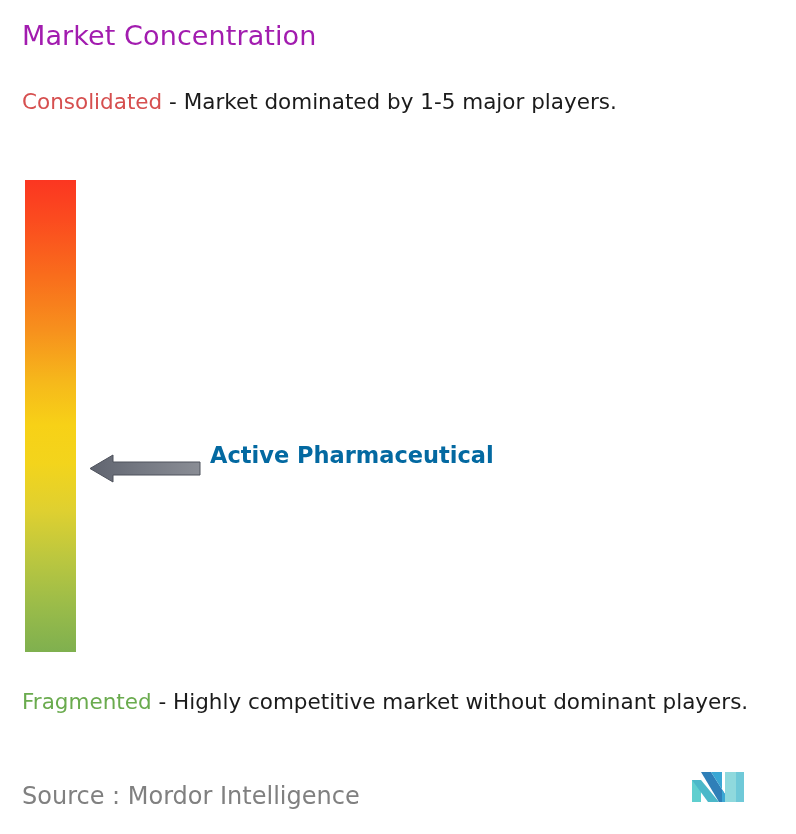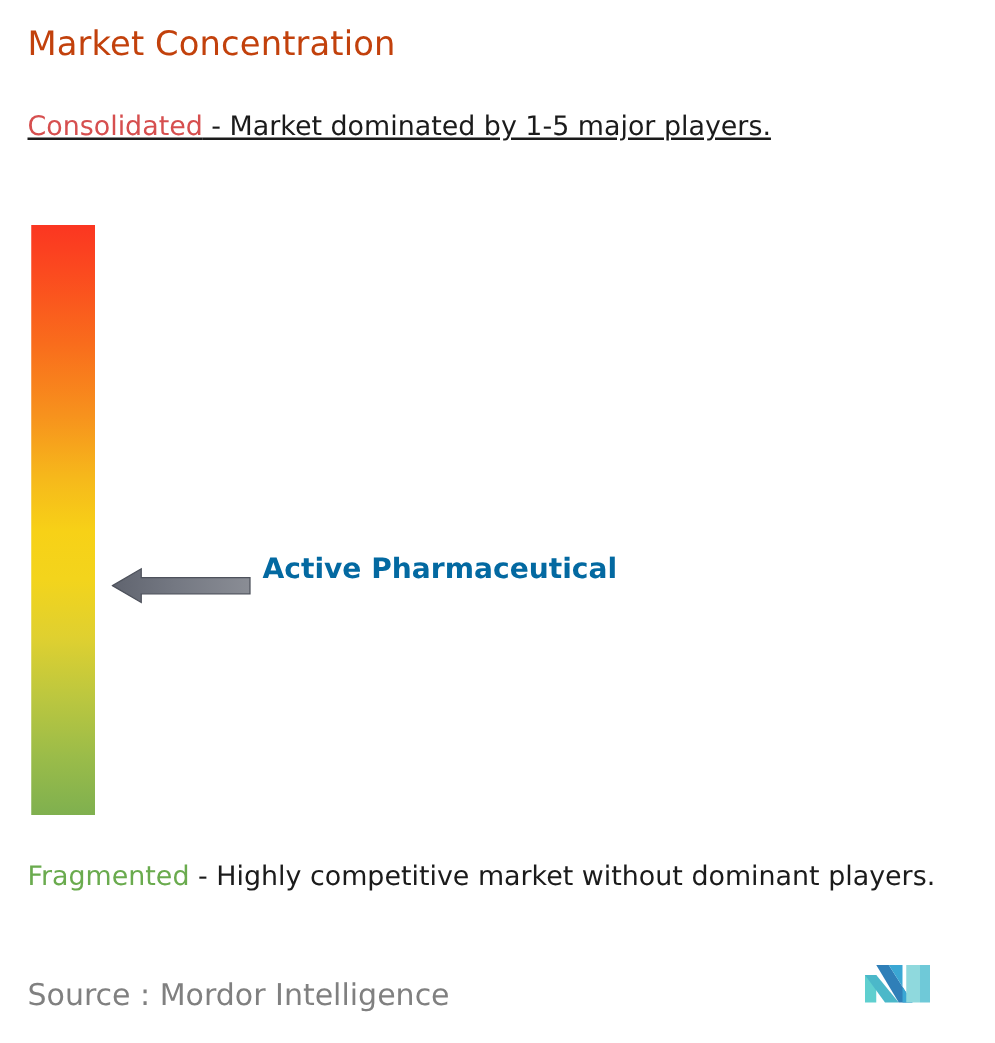--- a/index.html
+++ b/index.html
@@ -18,37 +18,36 @@
     overflow: hidden;
   }
 
   
   .title {
     position: absolute;
     left: 22px;
     top: 20px;
     font-size: 27px;
     font-weight: 400;
-    color: #c2410c;
+    color: #a21caf;
     letter-spacing: 0.1px;
     line-height: 1.15;
     white-space: nowrap;
   }
 
   
   .legend-top {
     position: absolute;
     left: 22px;
     top: 86px;
     width: 740px;
     font-size: 21.5px;
     line-height: 31px;
     color: #1b1b1b;
     font-weight: 400;
-    text-decoration: underline;
   }
   .legend-top .kw {
     color: #d64f4f;
   }
 
   
   .gradient-bar {
     position: absolute;
     left: 25px;
     top: 180px;

